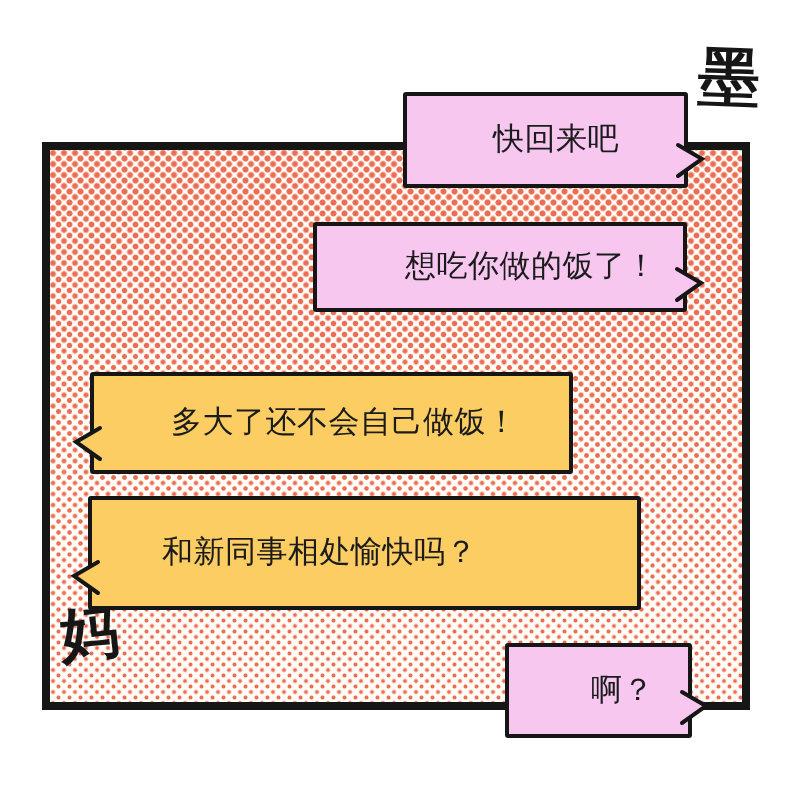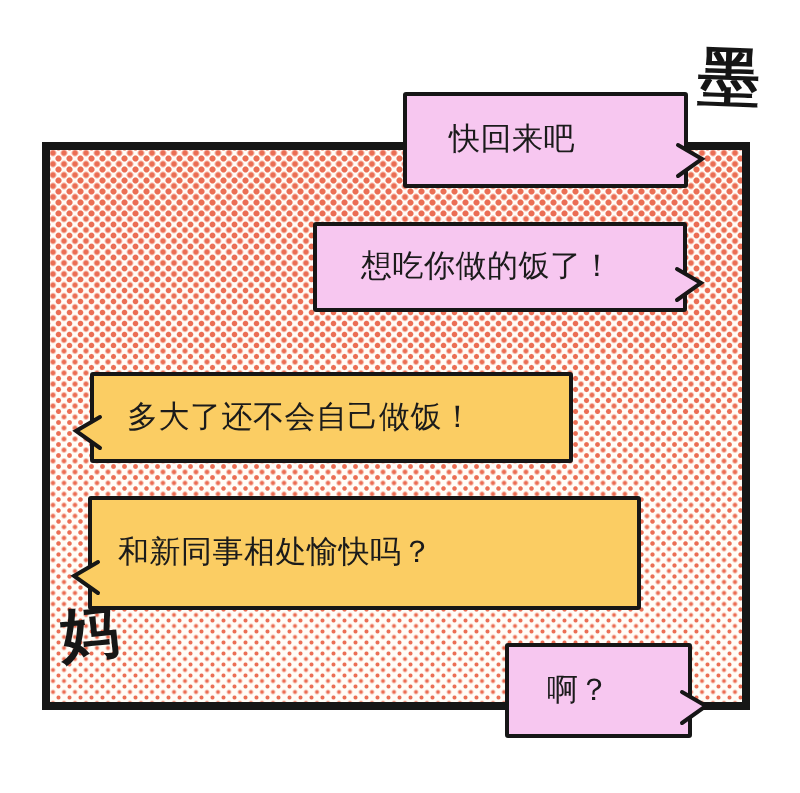--- a/index.html
+++ b/index.html
@@ -39,21 +39,21 @@
     border-radius: 3px;
     display: flex;
     align-items: center;
     font-size: 31px;
     letter-spacing: 0.5px;
     color: #1b1b1b;
     z-index: 3;
   }
   .bubble.pink   { background: var(--pink, #f7c7f0); }
   .bubble.yellow { background: var(--yellow, #fbcd63); }
-  .btext { display: block; padding-bottom: 2px; white-space: nowrap; }
+  .btext { display: block; padding-bottom: 2px; white-space: nowrap; margin-left: 44px; }
 
   
   .tail { position: absolute; overflow: visible; }
   .tail-right { right: -24px; }
   .tail-left  { left:  -24px; }
   .pink  .tfill { fill: var(--pink, #f7c7f0); }
   .yellow .tfill { fill: var(--yellow, #fbcd63); }
   .tline {
     fill: none;
     stroke: var(--ink, #161616);
@@ -101,21 +101,21 @@
   </div>
 
   <div class="bubble pink" style="left:313px; top:222px; width:374px; height:90px;">
     <span class="btext" style="padding-left:44px;">想吃你做的饭了！</span>
     <svg class="tail tail-right" style="bottom:5px;" width="30" height="36" viewBox="0 0 30 36">
       <path class="tfill" d="M0 2 L24 16 L0 33 Z"></path>
       <path class="tline" d="M0 2 L24 16 L0 33"></path>
     </svg>
   </div>
 
-  <div class="bubble yellow" style="left:90px; top:372px; width:483px; height:91px;text-align:right;">
+  <div class="bubble yellow" style="left:90px; top:372px; width:483px; height:102px;text-align:right;">
     <span class="btext" style="padding-left:33px;">多大了还不会自己做饭！</span>
     <svg class="tail tail-left" style="bottom:8px;" width="30" height="36" viewBox="0 0 30 36">
       <path class="tfill" d="M30 2 L6 16 L30 33 Z"></path>
       <path class="tline" d="M30 2 L6 16 L30 33"></path>
     </svg>
   </div>
 
   <div class="bubble yellow" style="left:88px; top:496px; width:553px; height:114px;">
     <span class="btext" style="padding-left:26px;">和新同事相处愉快吗？</span>
     <svg class="tail tail-left" style="bottom:10px;" width="30" height="36" viewBox="0 0 30 36">

